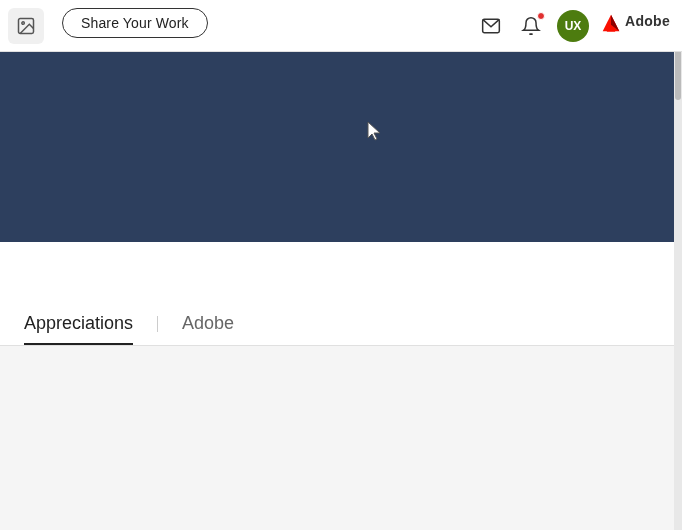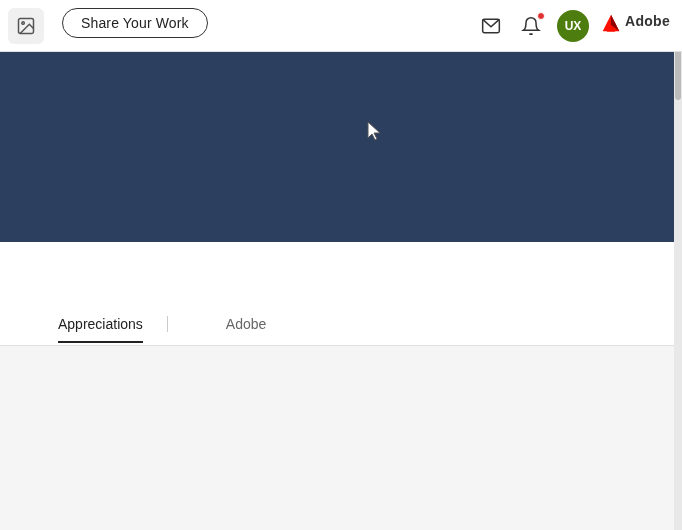--- a/index.html
+++ b/index.html
@@ -173,28 +173,27 @@
     .tabs-container {
       display: flex;
       align-items: center;
       padding: 0 24px;
       background: #ffffff;
       border-bottom: 1.5px solid #e0e0e0;
       height: 44px;
     }
 
     .tab-item {
-      font-size: 14px;
+      font-size: 18px;
       color: #666;
       cursor: pointer;
       padding: 10px 0;
       margin-right: 24px;
       position: relative;
       font-weight: 400;
-      margin-left: 34px;
     }
 
     .tab-item.active {
       color: #222;
       font-weight: 500;
     }
 
     .tab-item.active::after {
       content: '';
       position: absolute;

